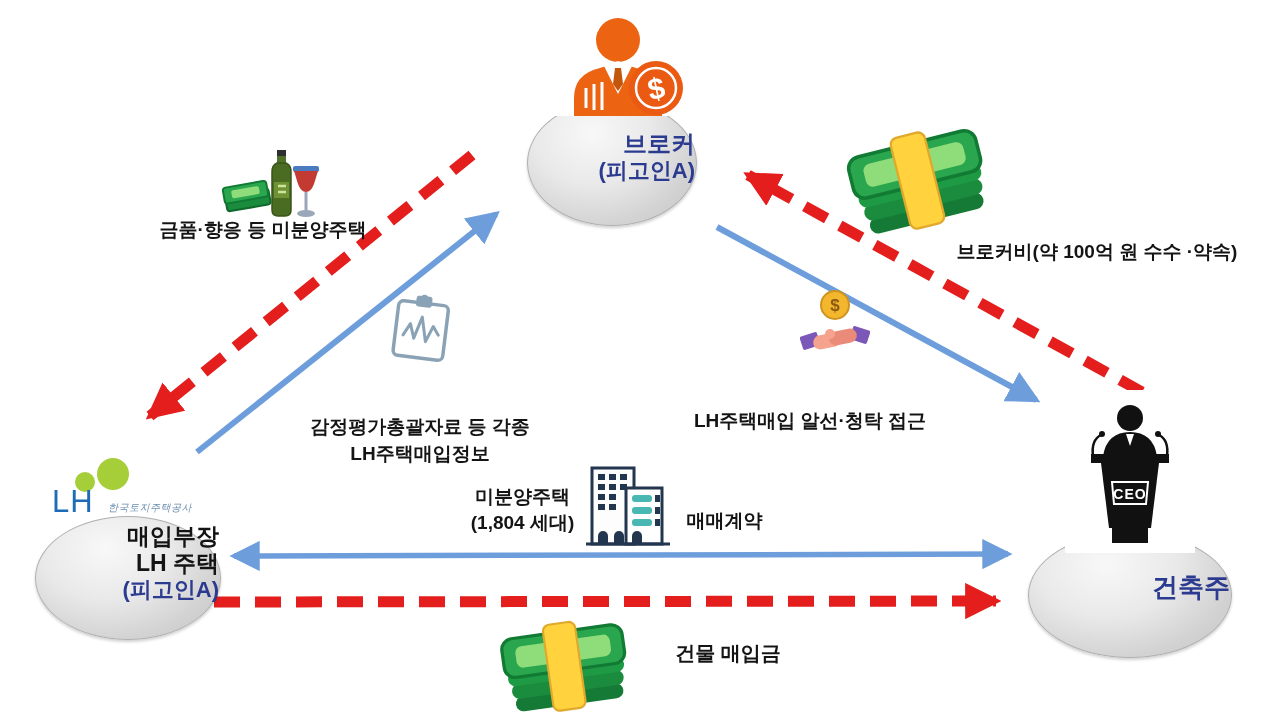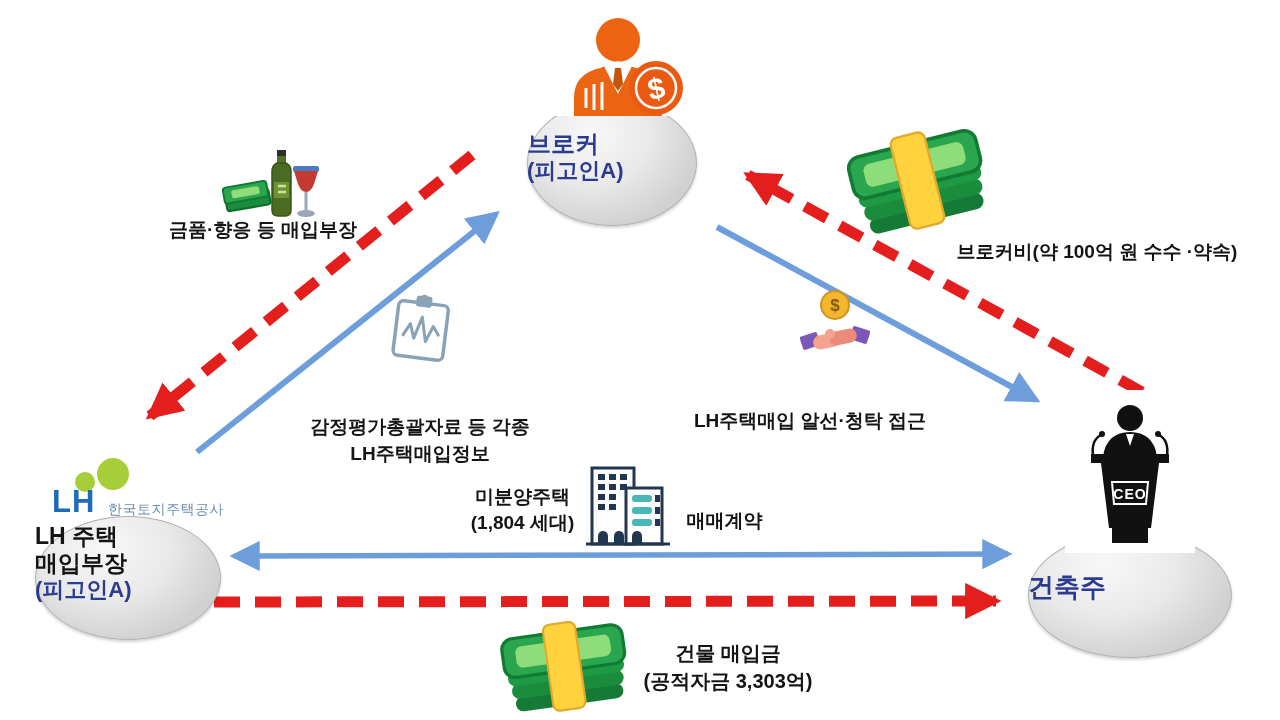--- a/index.html
+++ b/index.html
@@ -4,26 +4,26 @@
 <style>
   html,body{margin:0;padding:0;background:#fff;}
   .stage{position:relative;width:1280px;height:720px;background:#ffffff;overflow:hidden;
          font-family:"Liberation Sans","DejaVu Sans",sans-serif;}
   .abs{position:absolute;}
   .arrows{position:absolute;left:0;top:0;z-index:1;}
   .node-ellipse{position:absolute;border-radius:50%;z-index:2;
     background:radial-gradient(ellipse at 38% 26%, #f8f8f8 0%, #e9e9e9 40%, #d2d2d2 72%, #c5c5c5 100%);
     border:1px solid #b0b0b0;box-shadow:0 2px 3px rgba(0,0,0,.18);}
   .icon-box{position:absolute;background:#fff;z-index:3;}
-  .node-text{position:absolute;z-index:4;text-align:left;font-weight:bold;line-height:1.18;}
+  .node-text{position:absolute;z-index:4;text-align:right;font-weight:bold;line-height:1.18;}
   .navy{color:#2b3b8f;}
   .blacktxt{color:#141414;}
   .label{position:absolute;z-index:4;font-weight:bold;color:#141414;font-size:19px;text-align:center;line-height:1.42;}
-  .lh-LH{position:absolute;z-index:4;font-weight:bold;font-size:31px;color:#1d6cb5;letter-spacing:1px;}
-  .lh-sub{position:absolute;z-index:4;font-size:14px;color:#6b8db0;letter-spacing:0.5px;}
+  .lh-LH{position:absolute;z-index:4;font-weight:normal;font-size:31px;color:#1d6cb5;letter-spacing:1px;}
+  .lh-sub{position:absolute;z-index:4;font-size:10px;color:#6b8db0;letter-spacing:0.5px;font-style:italic;}
   svg text{font-family:"Liberation Sans","DejaVu Sans",sans-serif;}
 </style>
 </head>
 <body>
 
 <div class="stage">
 
   <svg class="arrows" width="1280" height="720" viewBox="0 0 1280 720">
     <defs>
       <marker id="mBlue" viewBox="0 0 10 10" refX="8.5" refY="5" markerWidth="5.5" markerHeight="5.5" orient="auto-start-reverse">
@@ -61,22 +61,22 @@
   </div>
 
   <div class="node-ellipse" style="left:35px;top:516px;width:184px;height:122px;"></div>
   <svg class="abs" style="left:68px;top:456px;z-index:4;" width="70" height="40" viewBox="0 0 70 40">
     <circle cx="17" cy="26" r="10" fill="#a6ce39"></circle>
     <circle cx="45" cy="18" r="16" fill="#a6ce39"></circle>
   </svg>
   <div class="lh-LH" style="left:52px;top:484px;">LH</div>
   <div class="lh-sub" style="left:108px;top:501px;">한국토지주택공사</div>
   <div class="node-text" style="left:35px;top:523px;width:184px;font-size:23px;">
+    <div class="blacktxt">매입부장</div>
     <div class="blacktxt">LH 주택</div>
-    <div class="blacktxt">매입부장</div>
     <div class="navy" style="font-size:22px;">(피고인A)</div>
   </div>
 
   <div class="node-ellipse" style="left:1028px;top:532px;width:202px;height:124px;"></div>
   <div class="icon-box" style="left:1065px;top:390px;width:130px;height:163px;">
     <svg width="130" height="163" viewBox="0 0 130 163">
       <circle cx="65" cy="28" r="13" fill="#111111"></circle>
       <path d="M38,66 Q42,42 65,42 Q88,42 92,66 Z" fill="#111111"></path>
       <polygon points="61,44 65,56 69,44" fill="#ffffff"></polygon>
       <path d="M28,66 Q26,50 36,45" stroke="#111111" stroke-width="2.5" fill="none"></path>
@@ -105,21 +105,21 @@
     <path d="M4,22 Q4,15 9,13 h9 Q23,15 23,22 v38 q0,6 -6,6 h-7 q-6,0 -6,-6 Z" fill="#4a6b22" stroke="#3a5519" stroke-width="1.5"></path>
     <rect x="6" y="32" width="15" height="16" fill="#6f9334"></rect>
     <path d="M10,36 h8 M10,42 h8" stroke="#cfe39a" stroke-width="2.5"></path>
   </svg>
   <svg class="abs" style="left:292px;top:166px;z-index:4;" width="28" height="52" viewBox="0 0 28 52">
     <rect x="1" y="0" width="26" height="6" rx="2" fill="#4a7bc0"></rect>
     <path d="M2,5 h24 l-4,13 q-3,8 -8,8 q-5,0 -8,-8 Z" fill="#c23a32"></path>
     <line x1="14" y1="26" x2="14" y2="45" stroke="#9aa7b8" stroke-width="3"></line>
     <ellipse cx="14" cy="47.5" rx="9" ry="3.5" fill="#9aa7b8"></ellipse>
   </svg>
-  <div class="label" style="left:150px;top:217px;width:226px;">금품·향응 등 매입부장</div>
+  <div class="label" style="left:150px;top:217px;width:226px;">금품·향응 등 미분양주택</div>
 
   <svg class="abs" style="left:390px;top:293px;z-index:4;transform:rotate(7deg);" width="62" height="70" viewBox="0 0 62 70">
     <rect x="6" y="10" width="50" height="55" rx="5" fill="#ffffff" stroke="#8aa2b5" stroke-width="3.5"></rect>
     <rect x="23" y="3" width="16" height="11" rx="3" fill="#8aa2b5"></rect>
     <circle cx="31" cy="5" r="3.5" fill="#8aa2b5"></circle>
     <polyline points="14,44 20,32 25,46 31,24 37,48 43,32 49,40" fill="none" stroke="#8aa2b5" stroke-width="3" stroke-linejoin="round" stroke-linecap="round"></polyline>
   </svg>
   <div class="label" style="left:280px;top:370px;width:280px;margin-top:44px;">
     <div>감정평가총괄자료 등 각종</div>
     <div>LH주택매입정보</div>
@@ -185,16 +185,15 @@
   <svg class="abs" style="left:500px;top:612px;z-index:4;transform:rotate(-8deg);" width="130" height="104" viewBox="0 0 120 96">
     <rect x="10" y="72" width="100" height="14" rx="7" fill="#157a36"></rect>
     <rect x="8" y="60" width="104" height="14" rx="7" fill="#1b8c3e"></rect>
     <rect x="6" y="48" width="108" height="14" rx="7" fill="#1f9a44"></rect>
     <rect x="4" y="18" width="112" height="36" rx="10" fill="#2aa64f" stroke="#117a33" stroke-width="3"></rect>
     <rect x="16" y="26" width="88" height="20" rx="6" fill="#8fdd7a"></rect>
     <rect x="44" y="10" width="30" height="80" rx="6" fill="#ffd23e" stroke="#e0a92c" stroke-width="2"></rect>
   </svg>
   <div class="label" style="left:592px;top:639px;width:272px;font-size:20px;">
     <div>건물 매입금</div>
-    <div>(공적자금 3,303억)</div>
   </div>
 
 </div>
 
 </body></html>

